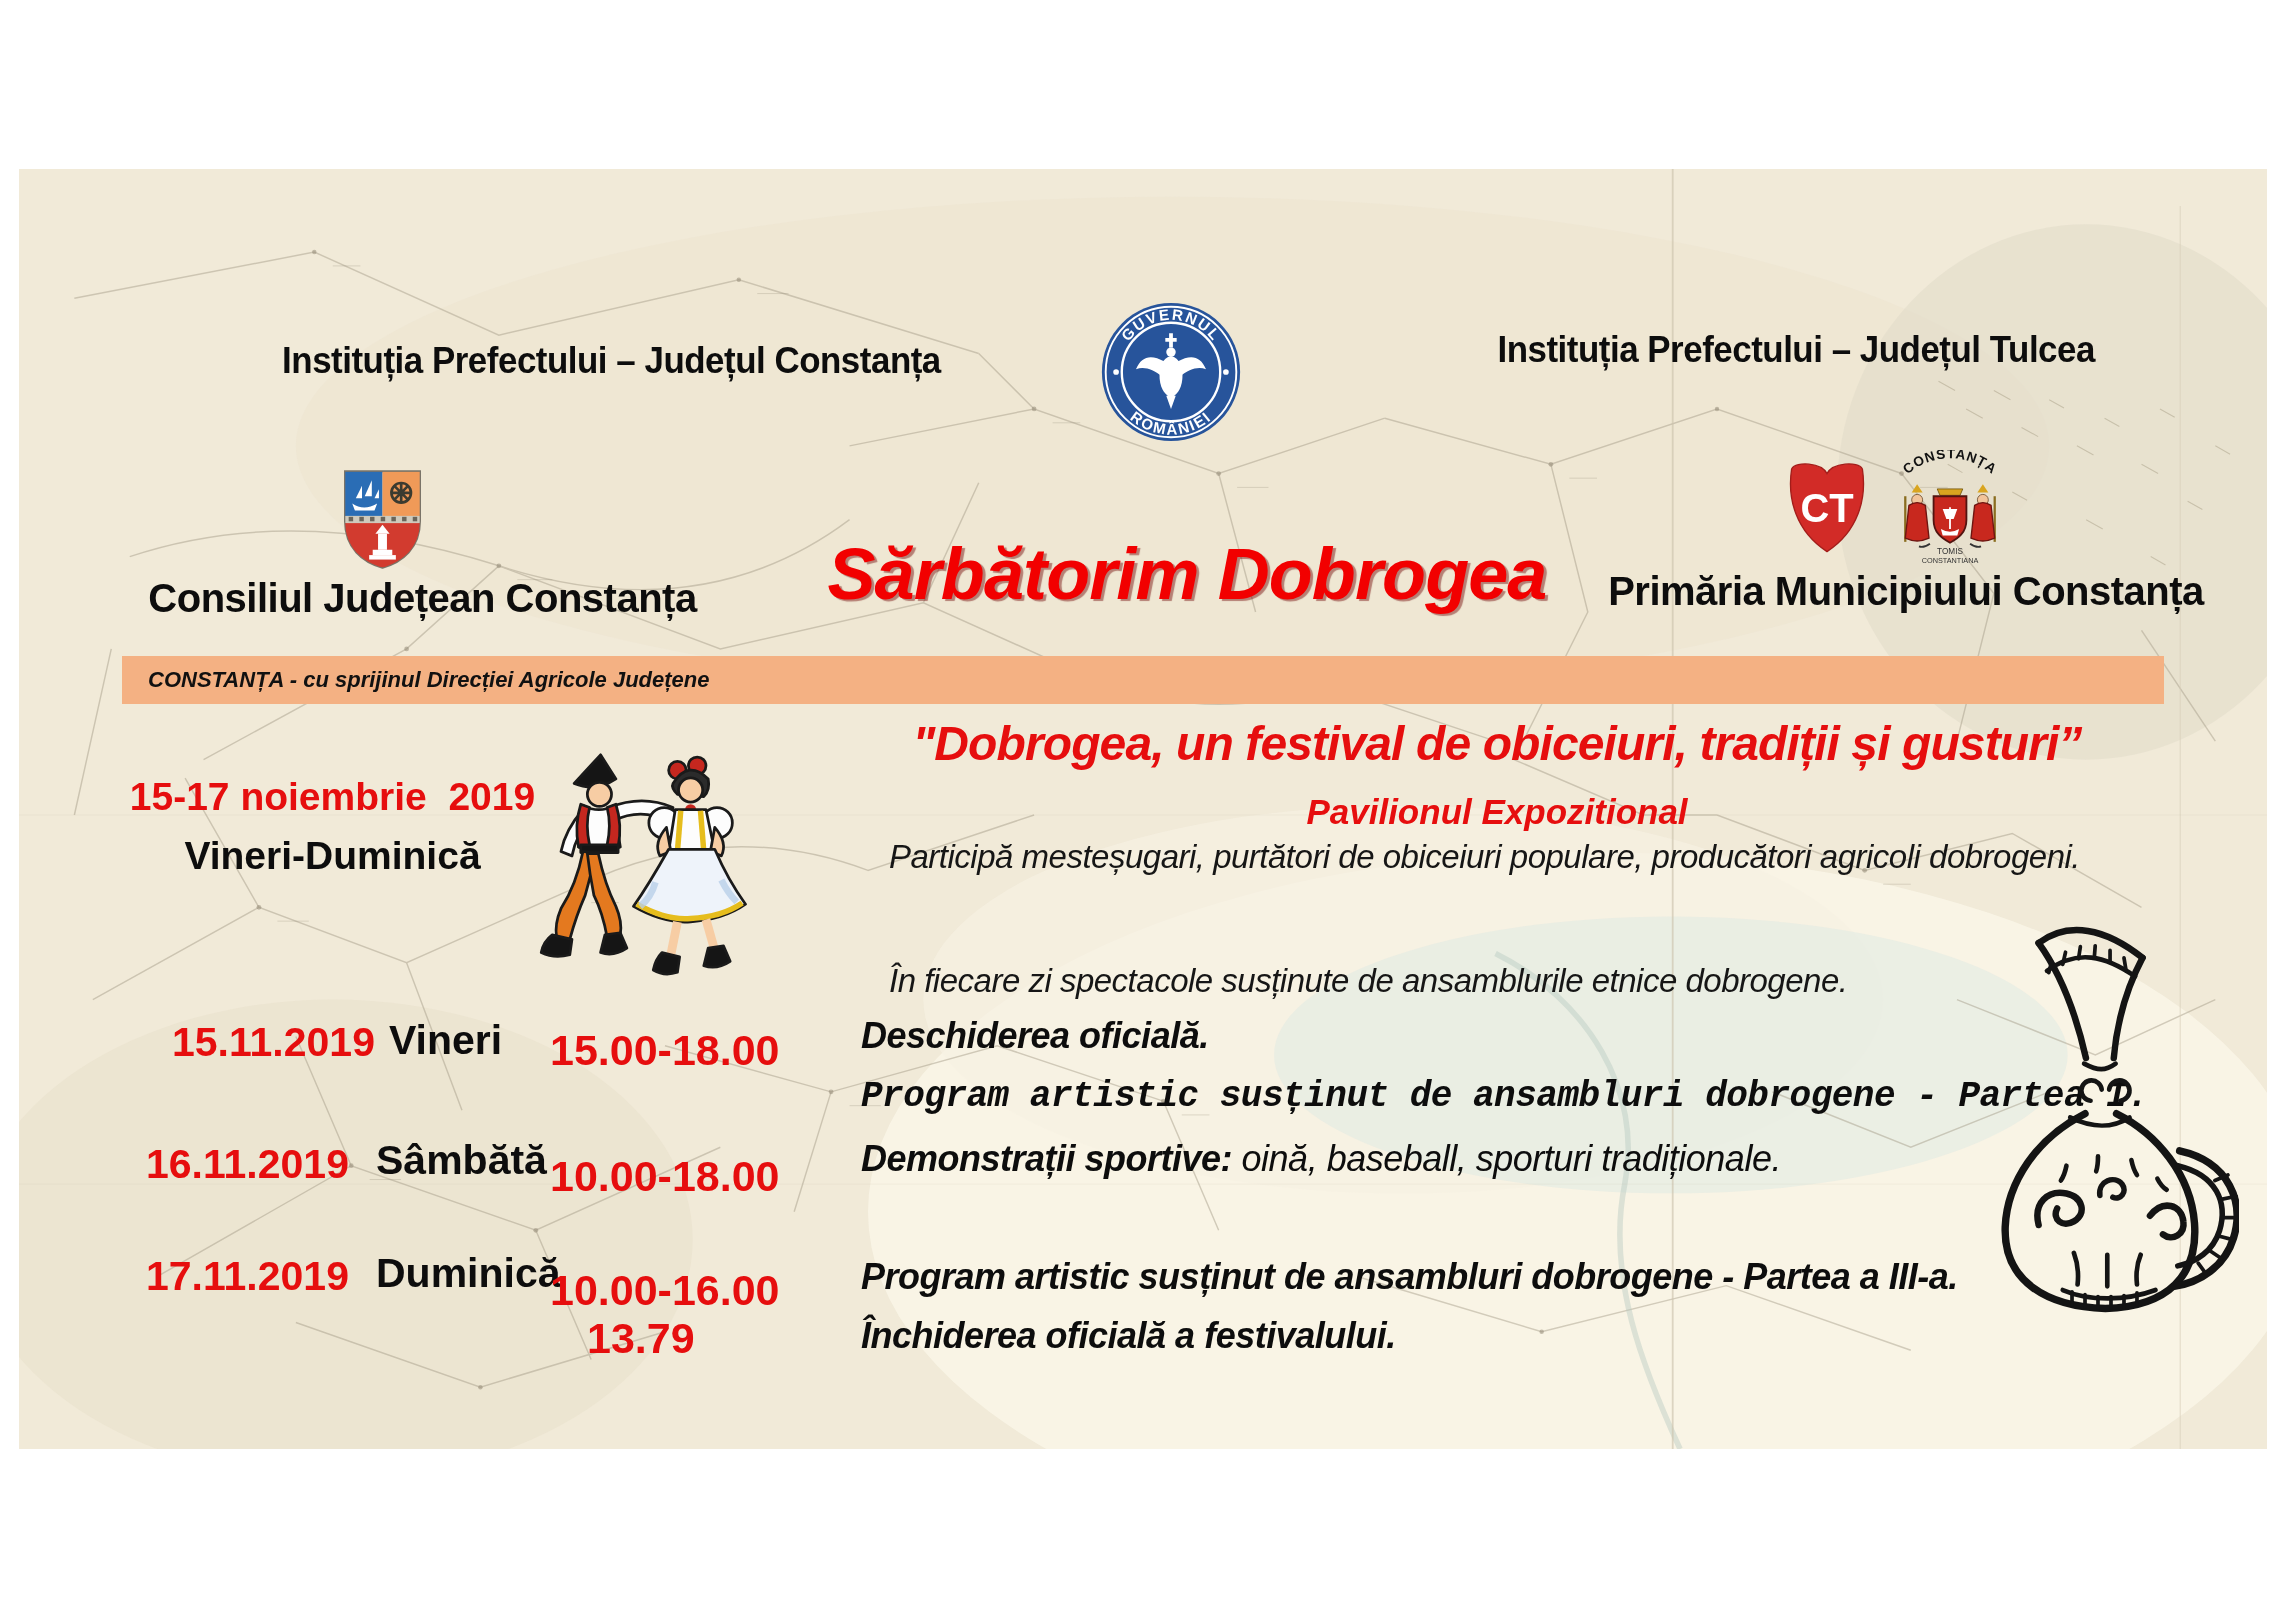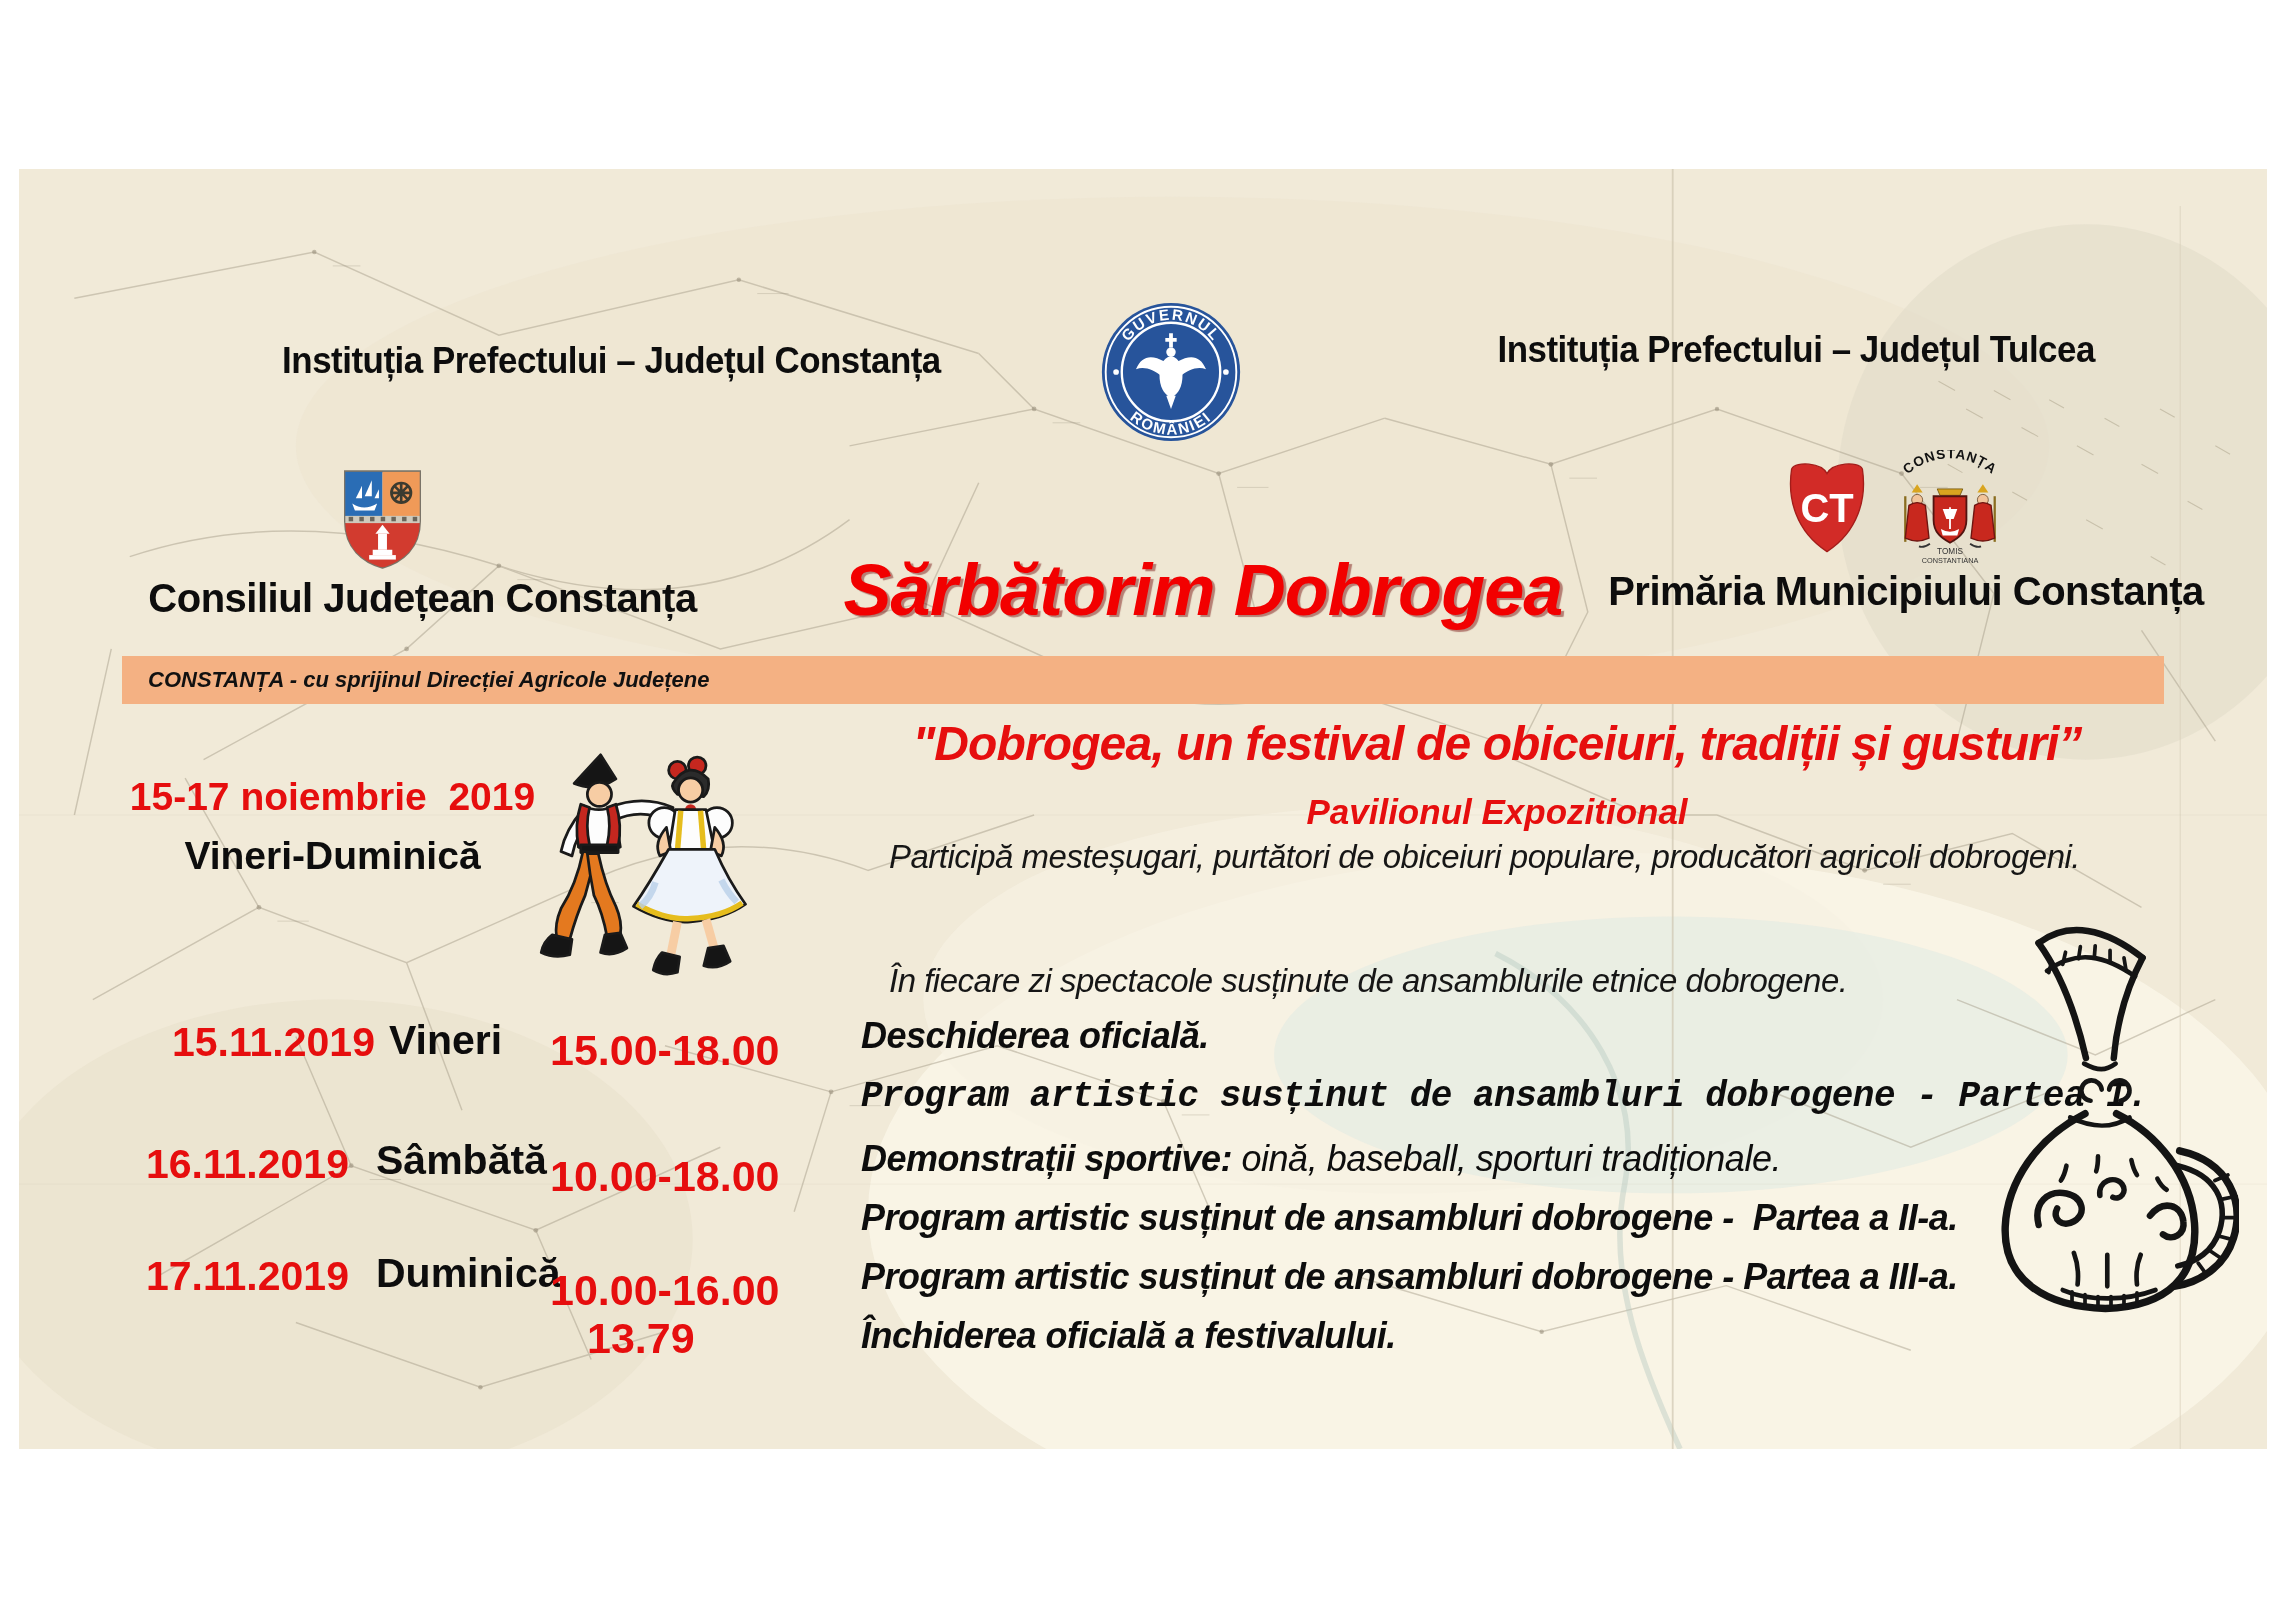--- a/index.html
+++ b/index.html
@@ -12,21 +12,21 @@
 
   .abs{position:absolute;}
   .hdr{font-weight:bold;font-size:36px;color:#0d0d0d;text-align:center;letter-spacing:-0.5px;transform:scaleX(.97);transform-origin:left top;}
   .hdr-left{left:222px;top:340px;width:803px;}
   .hdr-right{left:1398px;top:329px;width:821px;}
   .gov-seal{left:1100px;top:301px;width:142px;height:142px;}
   .county-coa{left:338px;top:465px;width:89px;height:109px;}
   .org{font-weight:bold;font-size:40px;color:#0d0d0d;text-align:center;letter-spacing:-0.5px;}
   .org-left{left:118px;top:576px;width:609px;}
   .org-right{left:1580px;top:569px;width:652px;}
-  .main-title{left:781px;top:533px;width:812px;margin:16px;font-size:72px;font-weight:bold;font-style:italic;color:#f20000;text-align:center;letter-spacing:-0.9px;text-shadow:2.8px 1.8px 0.9px rgba(110,0,0,.45);}
+  .main-title{left:781px;top:533px;width:812px;margin:0;font-size:72px;font-weight:bold;font-style:italic;color:#f20000;text-align:center;letter-spacing:-0.9px;text-shadow:2.8px 1.8px 0.9px rgba(110,0,0,.45);}
   .city-logos{left:1781px;top:450px;width:245px;height:122px;}
   .ct-svg{position:absolute;left:0px;top:9.2px;width:92px;height:98px;}
   .crest-svg{position:absolute;left:96px;top:0px;width:146px;height:118px;}
 
   .banner{left:122px;top:656px;width:2042px;height:48px;background:#f4b183;}
   .banner span{display:block;padding-left:26px;line-height:48px;font-size:22px;font-weight:bold;font-style:italic;color:#111;}
 
   .subtitle{left:775px;top:716px;width:1444px;font-size:48px;font-weight:bold;font-style:italic;color:#e60e0e;text-align:center;letter-spacing:-0.9px;}
   .venue{left:775px;top:792px;width:1444px;font-size:35px;font-weight:bold;font-style:italic;color:#e60e0e;text-align:center;}
 
@@ -316,21 +316,20 @@
 
   <div class="abs sch sch-date d3">17.11.2019</div>
   <div class="abs sch sch-day  y3">Duminică</div>
   <div class="abs sch sch-time t3">10.00-16.00</div>
 
   <div class="abs sch sch-time t4">13.79</div>
 
   <div class="abs prog p0"><span class="pb">Deschiderea oficială.</span><span class="pr"></span></div>
   <div class="abs prog p1"><span class="pb">Program artistic susținut de ansambluri dobrogene - Partea I.</span><span class="pr"></span></div>
   <div class="abs prog p2"><span class="pb">Demonstrații sportive:</span><span class="pr"> oină, baseball, sporturi tradiționale.</span></div>
-  <div class="abs prog p3"><span class="pb">Program artistic susținut de ansambluri dobrogene -  Partea a II-a.</span><span class="pr"></span></div>
   <div class="abs prog p4"><span class="pb">Program artistic susținut de ansambluri dobrogene - Partea a III-a.</span><span class="pr"></span></div>
   <div class="abs prog p5"><span class="pb">Închiderea oficială a festivalului.</span><span class="pr"></span></div>
 
   <div class="abs jug">
     <svg viewBox="0 0 300 430">
       <g stroke="#141414" fill="none" stroke-linecap="round">
         <path d="M137,152 C128,112 112,64 86,28" stroke-width="7"></path>
         <path d="M86,28 C118,4 158,12 198,44" stroke-width="7"></path>
         <path d="M198,44 C178,82 170,118 167,152" stroke-width="7"></path>
         <path d="M95,58 C128,34 158,42 190,64" stroke-width="5"></path>

